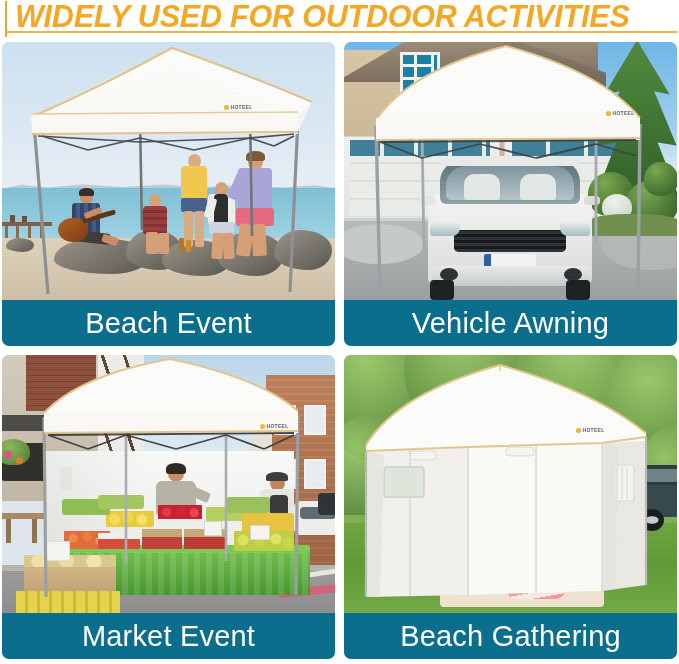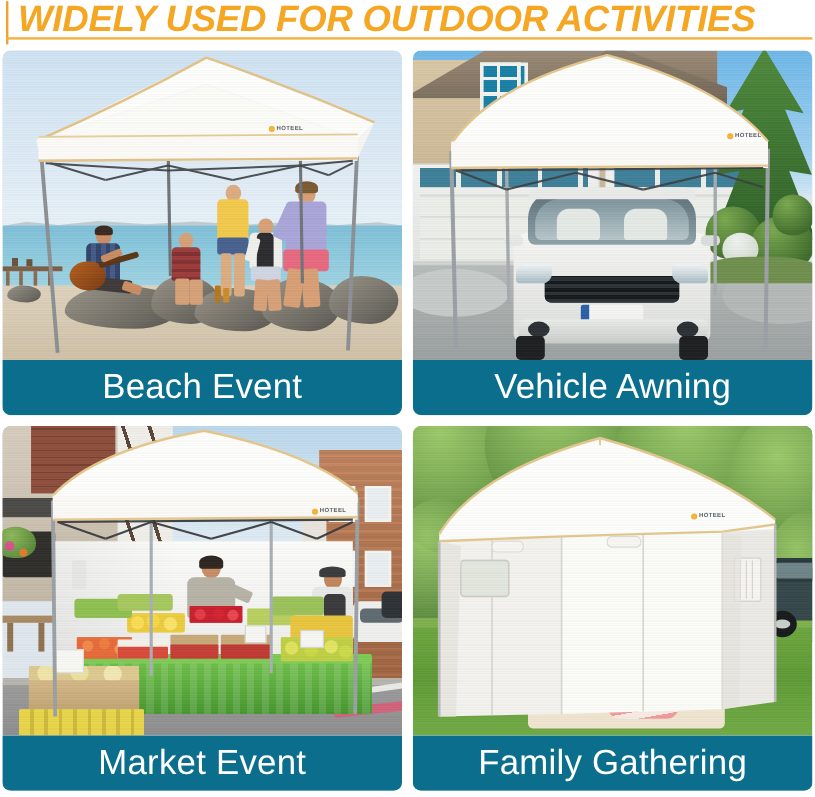--- a/index.html
+++ b/index.html
@@ -704,16 +704,16 @@
             <line x1="296" y1="78" x2="296" y2="226"></line>
           </g>
         </svg>
         <div class="logo" style="left:232px;top:72px;">
           <span class="sun"></span>
           <span>HOTEEL</span>
         </div>
         <div class="noise"></div>
       </div>
     </div>
-    <div class="caption">Family Gathering</div>
+    <div class="caption">Beach Gathering</div>
   </div>
 
 </div>
 
 </body></html>

